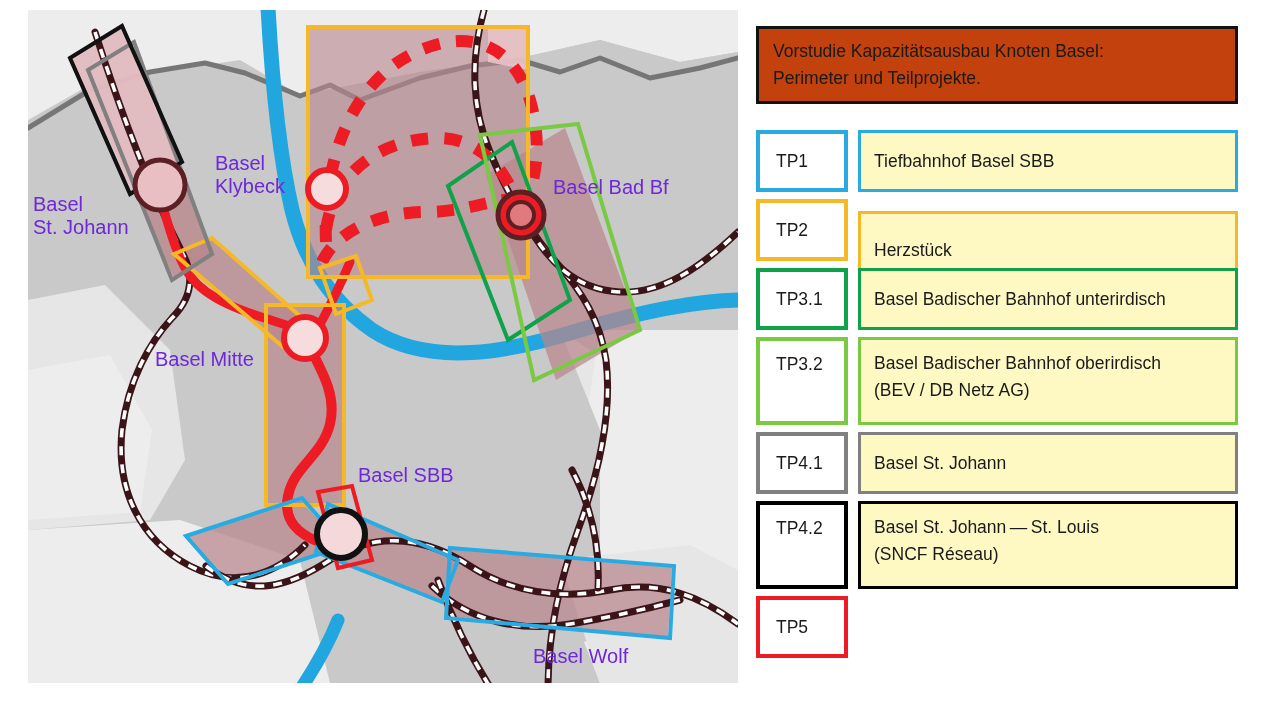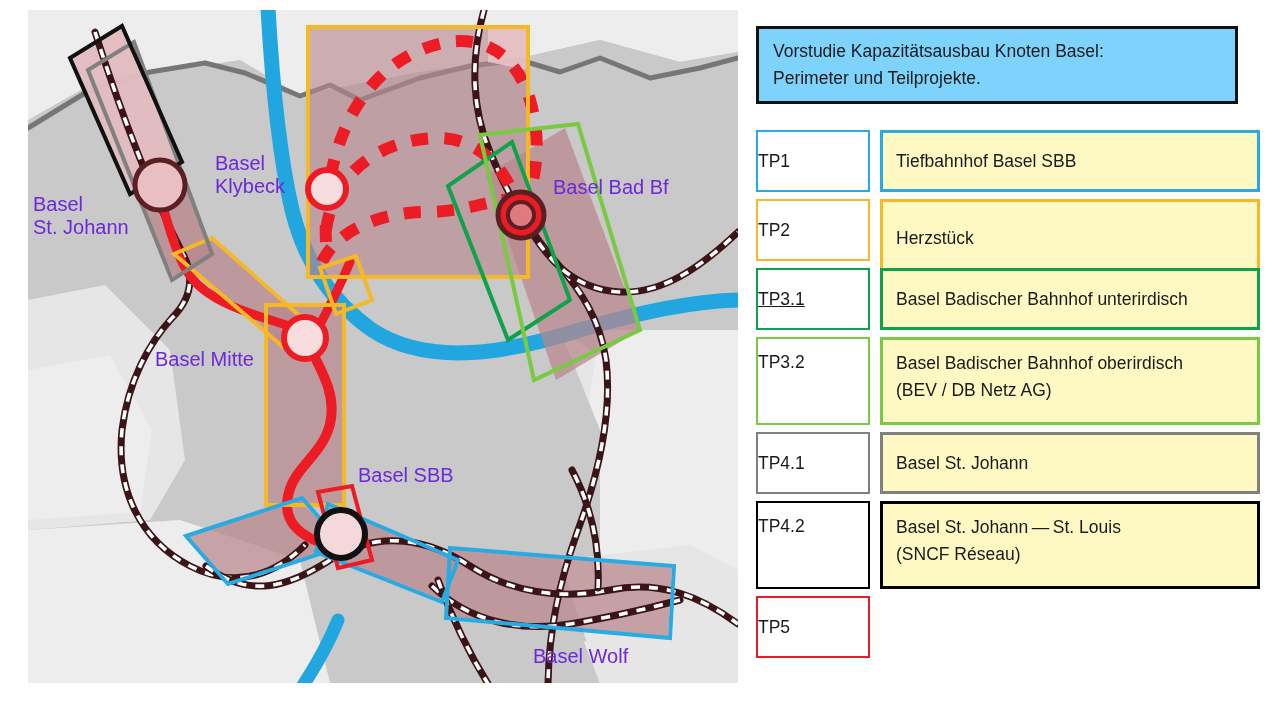--- a/index.html
+++ b/index.html
@@ -28,40 +28,40 @@
     pointer-events: none;
   }
 
   
   #legend-panel {
     position: absolute; left: 752px; top: 0; width: 528px; height: 720px;
     background: #ffffff;
   }
   #legend-title {
     position: absolute; left: 4px; top: 26px; width: 482px; height: 78px;
-    border: 3px solid #111111; background: #7dd3fc;
+    border: 3px solid #111111; background: #c2410c;
     box-sizing: border-box;
     display: flex; align-items: center;
     padding: 0 14px;
   }
   #legend-title .ttext {
     font-size: 17.5px; line-height: 27px; color: #1a1a1a;
     font-family: "Liberation Sans", sans-serif;
     white-space: pre-line;
   }
 
   .legend-row {
     position: absolute; left: 4px;
     display: flex; align-items: stretch;
   }
   .legend-code {
-    width: 114px; box-sizing: border-box;
-    border: 2px solid #0f172a; background: #fff;
+    width: 92px; box-sizing: border-box;
+    border: 4px solid #0f172a; background: #fff;
     display: flex; align-items: center;
-    padding-left: 0;
+    padding-left: 16px;
     font-size: 17.5px; color: #1a1a1a;
     font-family: "Liberation Sans", sans-serif;
   }
   .legend-desc {
     width: 380px; box-sizing: border-box;
     margin-left: 10px;
     border: 3px solid #000; background: #fef9c3;
     display: flex; align-items: center;
     padding-left: 13px;
     font-size: 17.5px; line-height: 27px; color: #1a1a1a;
@@ -244,25 +244,25 @@
 Perimeter und Teilprojekte.</div>
     </div>
 
     <div class="legend-row" style="top:130px; height:62px;">
       <div class="legend-code" style="border-color:#29ABE2; height:62px;">TP1</div>
       <div class="legend-desc" style="border-color:#29ABE2; height:62px;">Tiefbahnhof Basel SBB</div>
     </div>
 
     <div class="legend-row" style="top:199px; height:62px;">
       <div class="legend-code" style="border-color:#F5B927; height:62px;">TP2</div>
-      <div class="legend-desc" style="border-color:#F5B927; height:78px;">Herzstück</div>
+      <div class="legend-desc" style="border-color:#F5B927; height:78px;margin-top:12px;">Herzstück</div>
     </div>
 
     <div class="legend-row" style="top:268px; height:62px;">
-      <div class="legend-code" style="border-color:#10A24A; height:62px;text-decoration:underline;">TP3.1</div>
+      <div class="legend-code" style="border-color:#10A24A; height:62px;">TP3.1</div>
       <div class="legend-desc" style="border-color:#10A24A; height:62px;">Basel Badischer Bahnhof unterirdisch</div>
     </div>
 
     <div class="legend-row" style="top:337px; height:88px;">
       <div class="legend-code" style="border-color:#7AC943; height:88px; align-items:flex-start; padding-top:13px;">TP3.2</div>
       <div class="legend-desc" style="border-color:#7AC943; height:88px; align-items:flex-start; padding-top:10px;">Basel Badischer Bahnhof oberirdisch
 (BEV / DB Netz AG)</div>
     </div>
 
     <div class="legend-row" style="top:432px; height:62px;">

